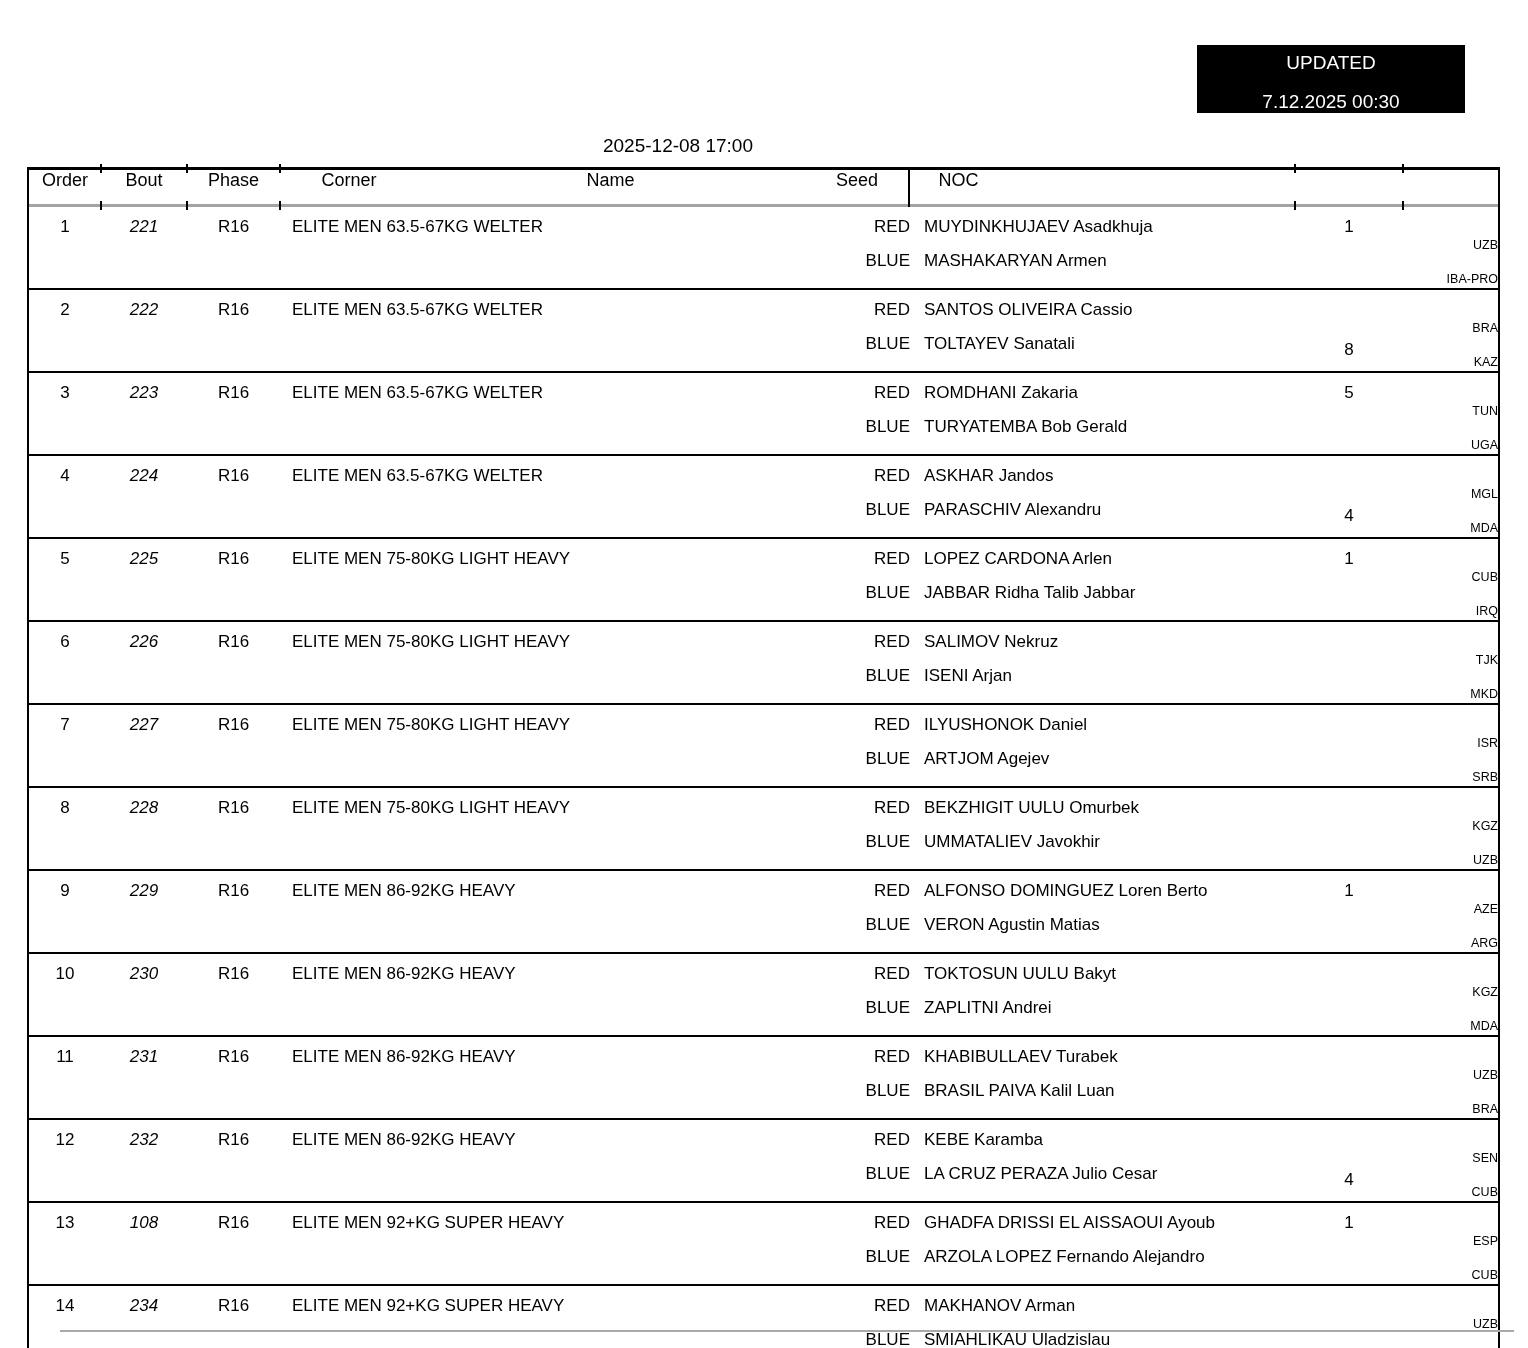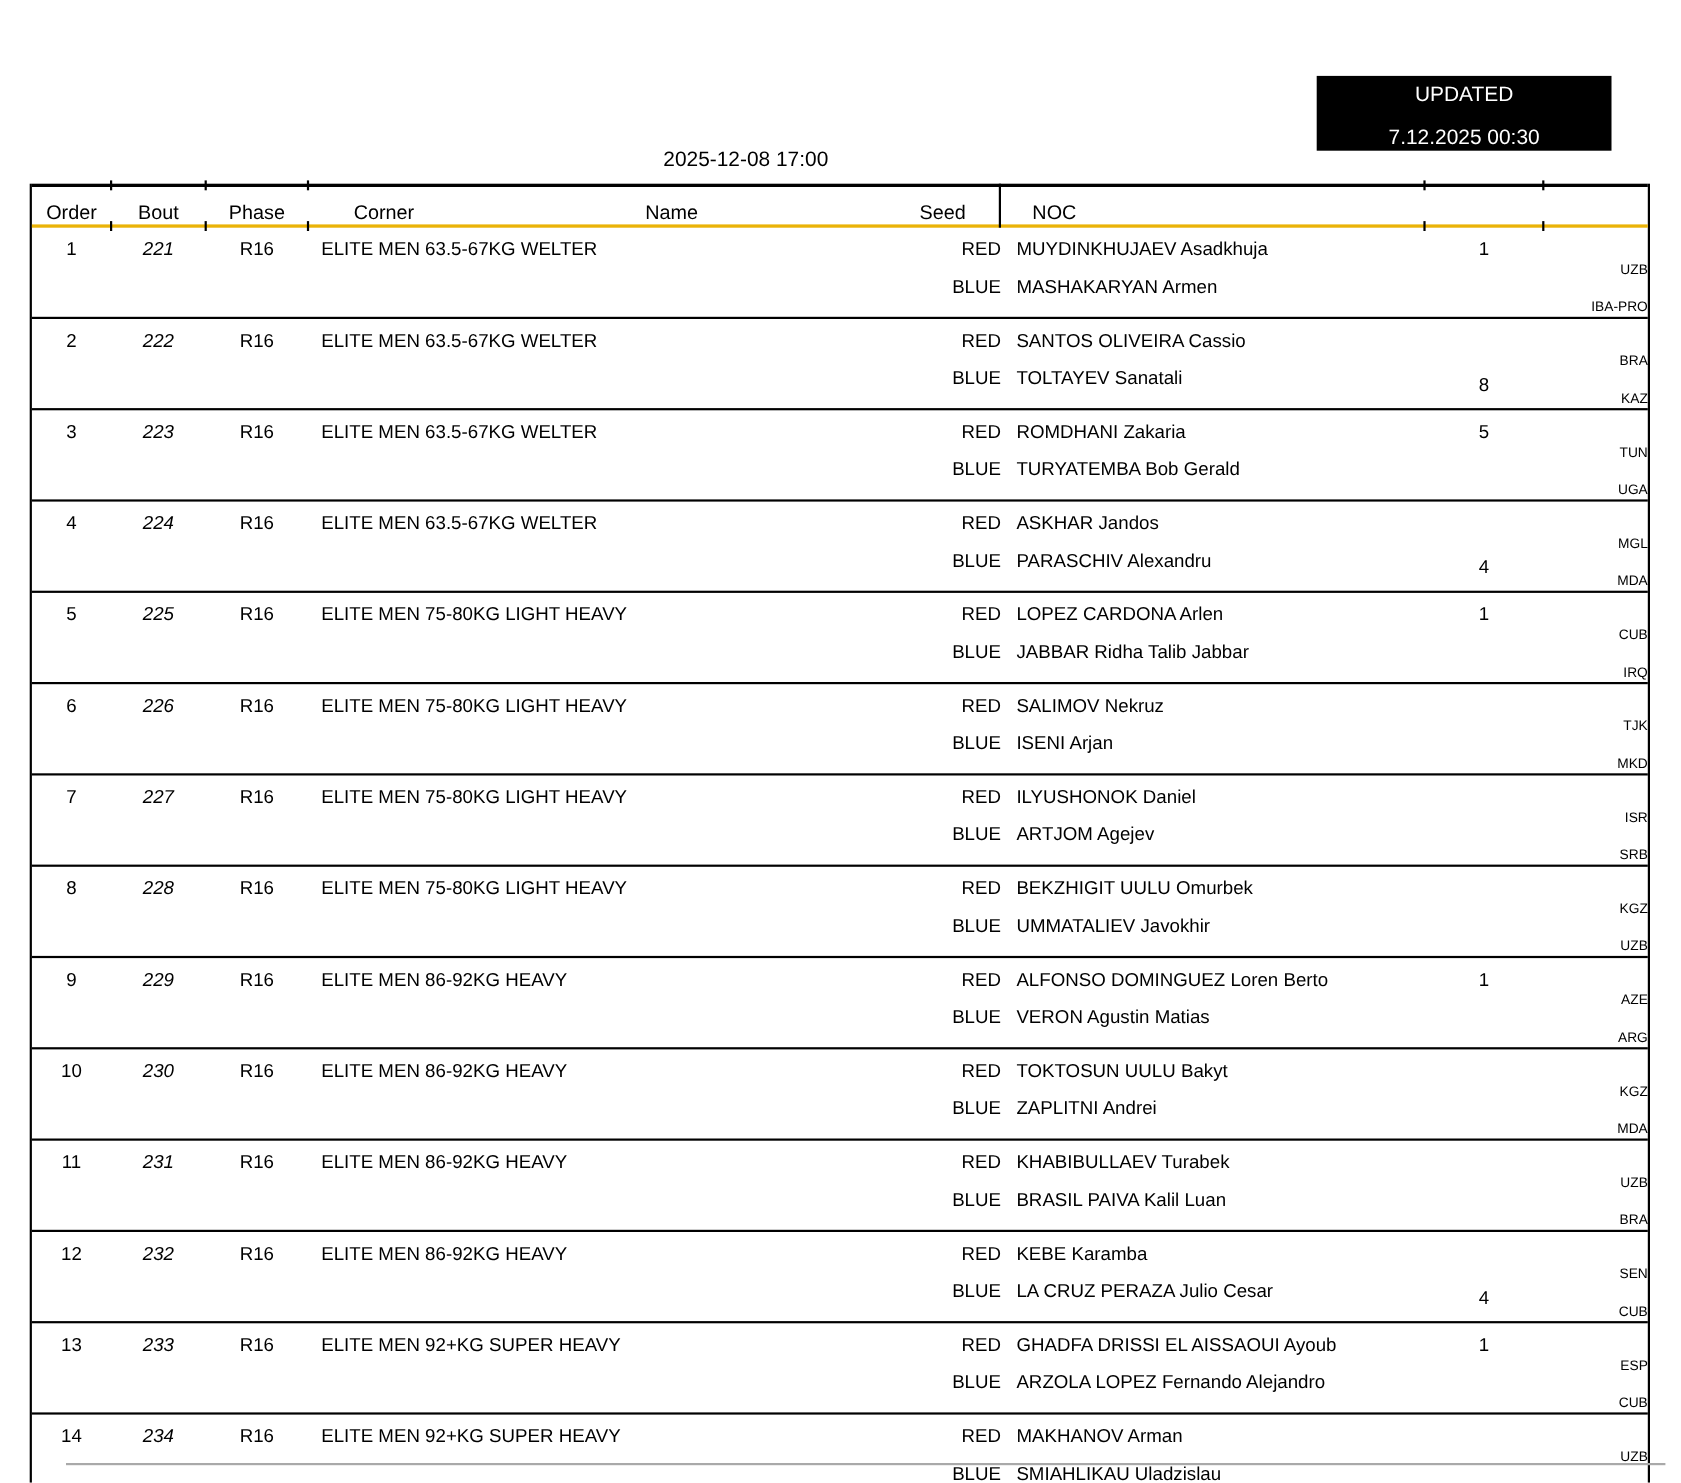--- a/index.html
+++ b/index.html
@@ -11,39 +11,39 @@
   
   .title {
     position:absolute; top:10px; left:0; width:1528px;
     text-align:center; font-size:44px; line-height:46px; font-weight:400;
     white-space:nowrap;
   }
   .title span { display:inline-block; transform:scaleX(0.85); transform-origin:center; letter-spacing:0px; }
   
   .updated-box {
     position:absolute; left:1197px; top:45px; width:268px; height:68px;
-    background:#000; color:#fff;margin-top:24px;
+    background:#000; color:#fff;
   }
   .updated-label { position:absolute; top:7px; left:0; width:100%; text-align:center; font-size:19px; line-height:22px; }
   .updated-date  { position:absolute; top:46px; left:0; width:100%; text-align:center; font-size:19px; line-height:22px; }
   
   .session-datetime {
     position:absolute; top:135px; left:0; width:1356px;
     text-align:center; font-size:19px; line-height:22px;
   }
   
   .boutsheet {
     position:absolute; left:27px; top:167px; width:1473px;
     box-sizing:border-box;
     border-left:2px solid #000; border-right:2px solid #000;
   }
   .thead {
     position:relative; box-sizing:border-box; height:40px;
-    border-top:3px solid #000; border-bottom:3px solid #eab308;
-    display:flex; align-items:flex-end; font-size:18px;
+    border-top:3px solid #000; border-bottom:3px solid #a3a3a3;
+    display:flex; align-items:flex-start; font-size:18px;
   }
   .hcell { text-align:center; }
   .tick { position:absolute; width:2px; height:9px; background:#000; }
   .tick.top { top:-6px; }
   .tick.bot { bottom:-6px; }
   .vline { position:absolute; left:879px; top:-3px; bottom:-3px; width:2px; background:#000; }
   .bout-group { box-sizing:border-box; height:80px; border-bottom:2px solid #000; }
   .bout-group:last-child { border-bottom-width:3px; }
   .line { display:flex; align-items:center; height:34px; font-size:17px; white-space:nowrap; }
   .line.first { margin-top:3px; }
@@ -370,21 +370,21 @@
       <div class="c-corner">BLUE</div>
       <div class="c-name">LA CRUZ PERAZA Julio Cesar</div>
       <div class="c-seed"><span class="seed-low">4</span></div>
       <div class="c-noc">CUB</div>
     </div>
   </div>
 
   <div class="bout-group">
     <div class="line first">
       <div class="c-order">13</div>
-      <div class="c-bout">233</div>
+      <div class="c-bout">108</div>
       <div class="c-phase">R16</div>
       <div class="c-wc">ELITE MEN 92+KG SUPER HEAVY</div>
       <div class="c-corner">RED</div>
       <div class="c-name">GHADFA DRISSI EL AISSAOUI Ayoub</div>
       <div class="c-seed">1</div>
       <div class="c-noc">ESP</div>
     </div>
     <div class="line">
       <div class="c-order"></div>
       <div class="c-bout"></div>

